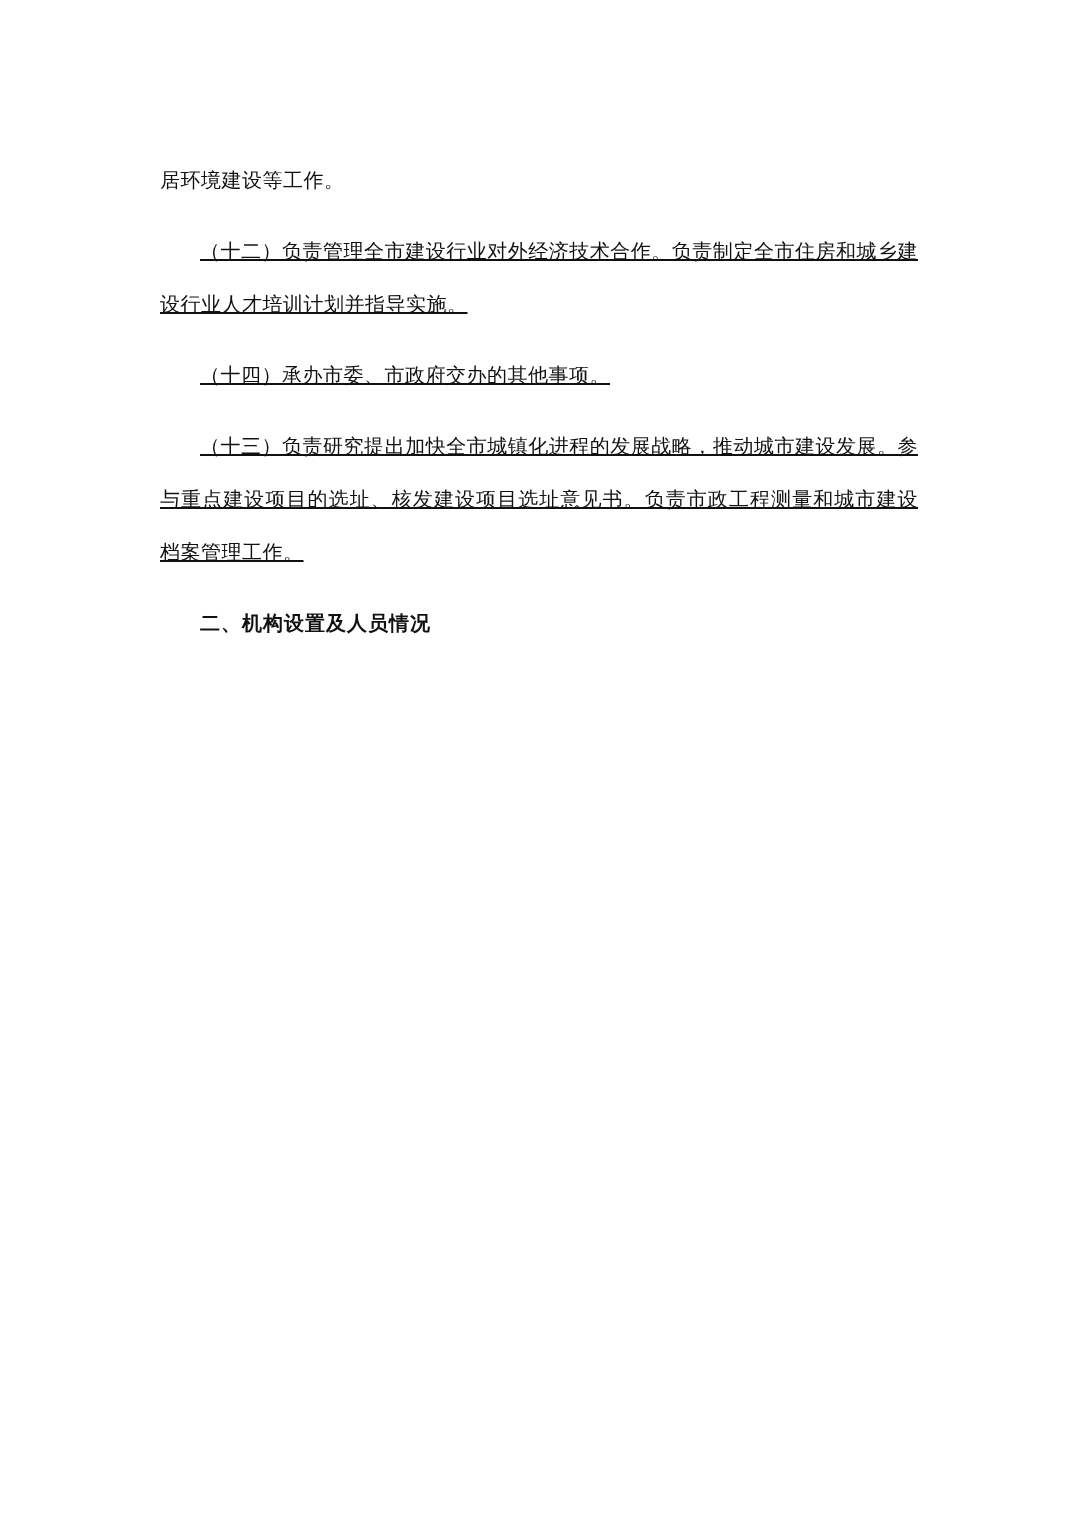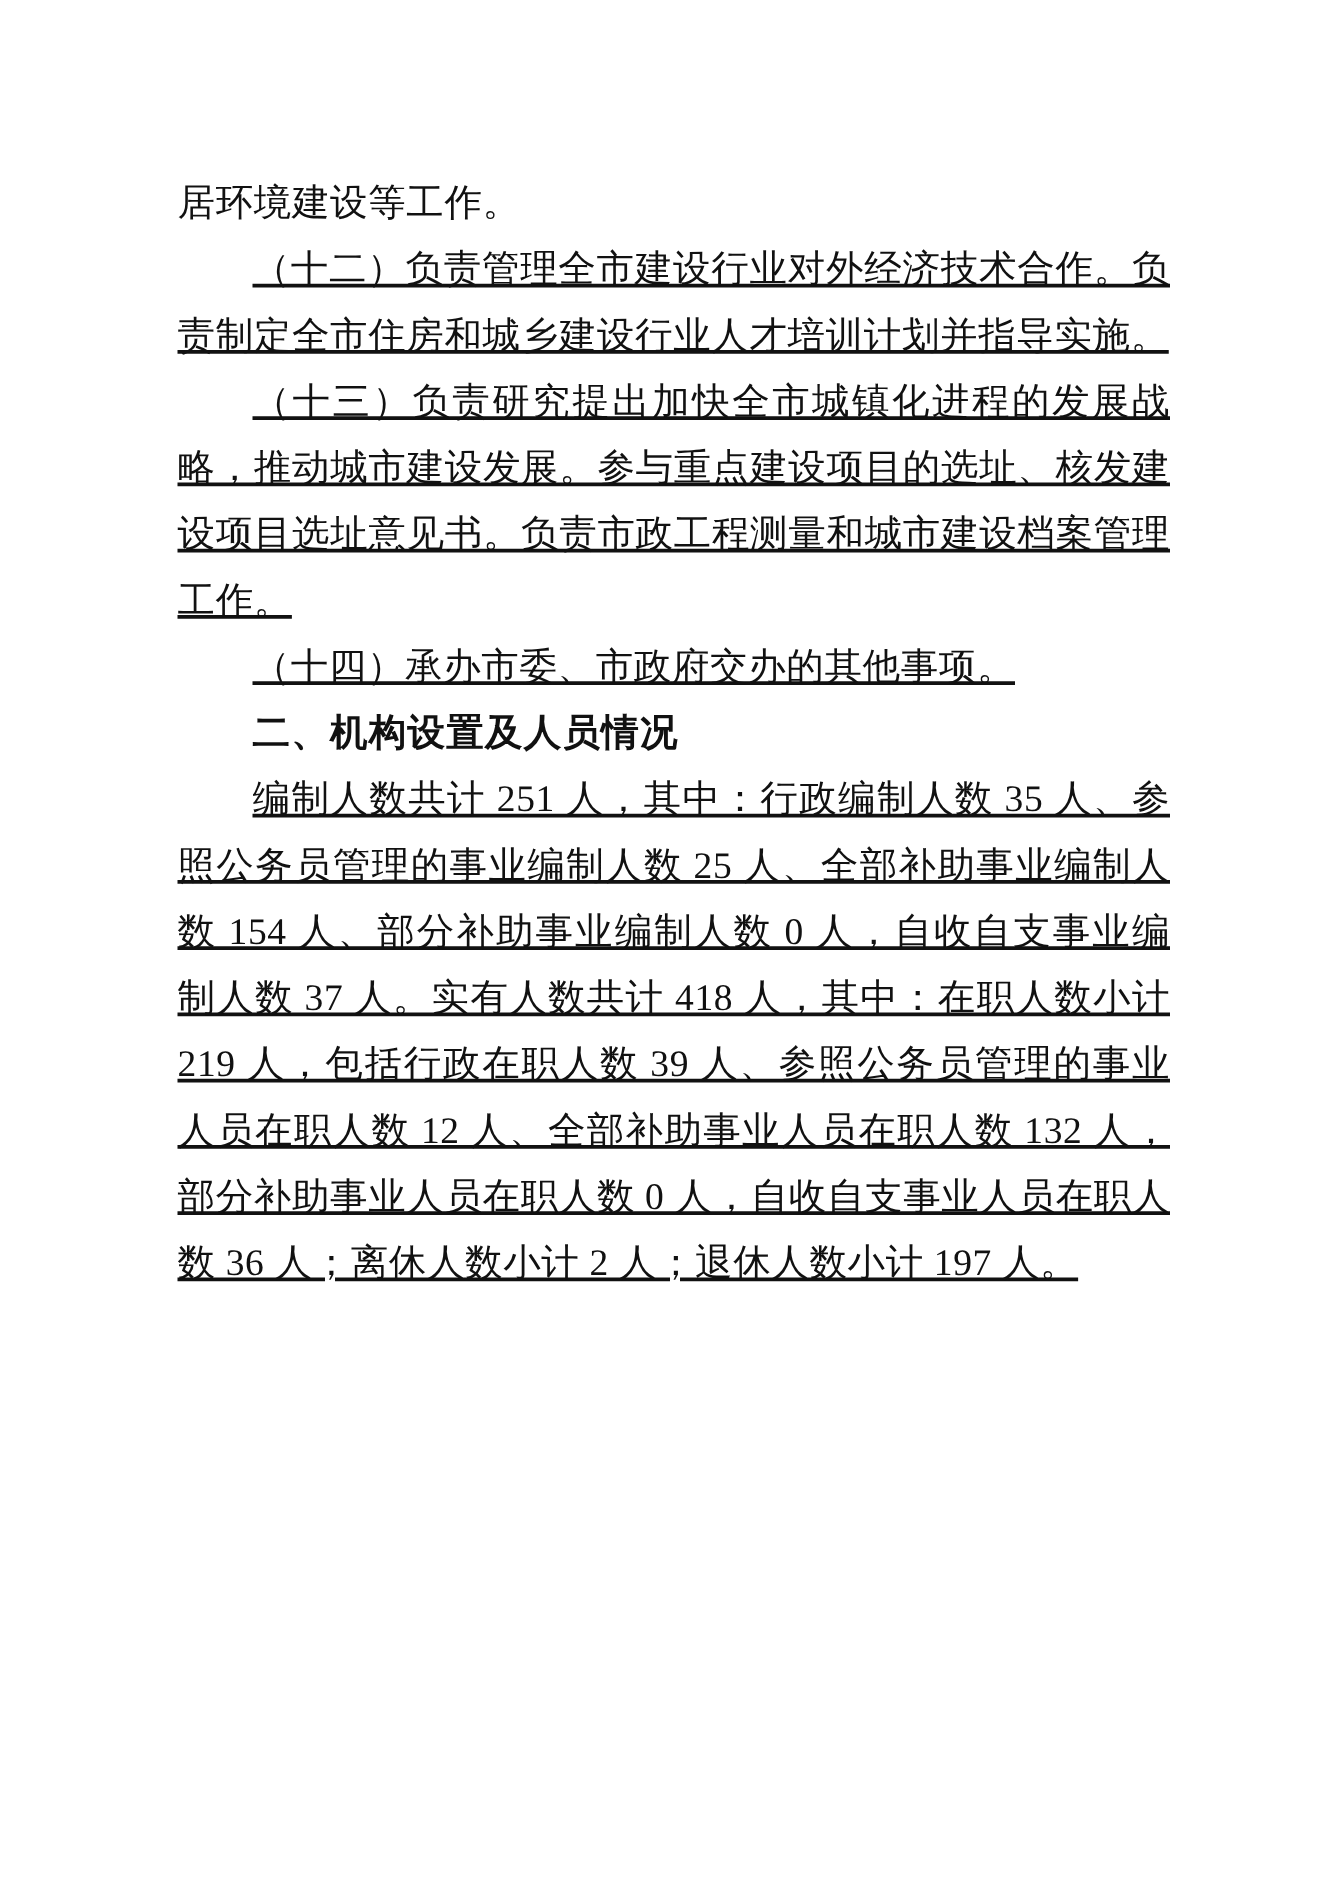--- a/index.html
+++ b/index.html
@@ -16,23 +16,23 @@
     font-family: "Liberation Serif", "DejaVu Serif", serif;
     color: #111111;
   }
   .content {
     position: absolute;
     left: 142px;
     top: 136px;
     width: 794px;
   }
   .content p {
-    margin: 0;
+    margin: 18px;
     padding: 0;
-    font-size: 30px;
+    font-size: 20px;
     line-height: 53px;
     text-align: justify;
     text-justify: inter-ideograph;
     letter-spacing: 0.5px;
   }
   .content p.indent {
     text-indent: 2em;
     text-decoration: underline;
   }
   .content p.heading {
@@ -42,18 +42,17 @@
     letter-spacing: 1px;
   }
 </style>
 </head>
 <body>
 
 <div class="page">
   <div class="content">
     <p class="continuation">居环境建设等工作。</p>
     <p class="indent">（十二）负责管理全市建设行业对外经济技术合作。负责制定全市住房和城乡建设行业人才培训计划并指导实施。</p>
+    <p class="indent">（十四）承办市委、市政府交办的其他事项。</p>
     <p class="indent">（十三）负责研究提出加快全市城镇化进程的发展战略，推动城市建设发展。参与重点建设项目的选址、核发建设项目选址意见书。负责市政工程测量和城市建设档案管理工作。</p>
-    <p class="indent">（十四）承办市委、市政府交办的其他事项。</p>
     <p class="heading">二、机构设置及人员情况</p>
-    <p class="indent">编制人数共计 251 人，其中：行政编制人数 35 人、参照公务员管理的事业编制人数 25 人、全部补助事业编制人数 154 人、部分补助事业编制人数 0 人，自收自支事业编制人数 37 人。实有人数共计 418 人，其中：在职人数小计 219 人，包括行政在职人数 39 人、参照公务员管理的事业人员在职人数 12 人、全部补助事业人员在职人数 132 人，部分补助事业人员在职人数 0 人，自收自支事业人员在职人数 36 人；离休人数小计 2 人；退休人数小计 197 人。</p>
   </div>
 </div>
 
 </body></html>

